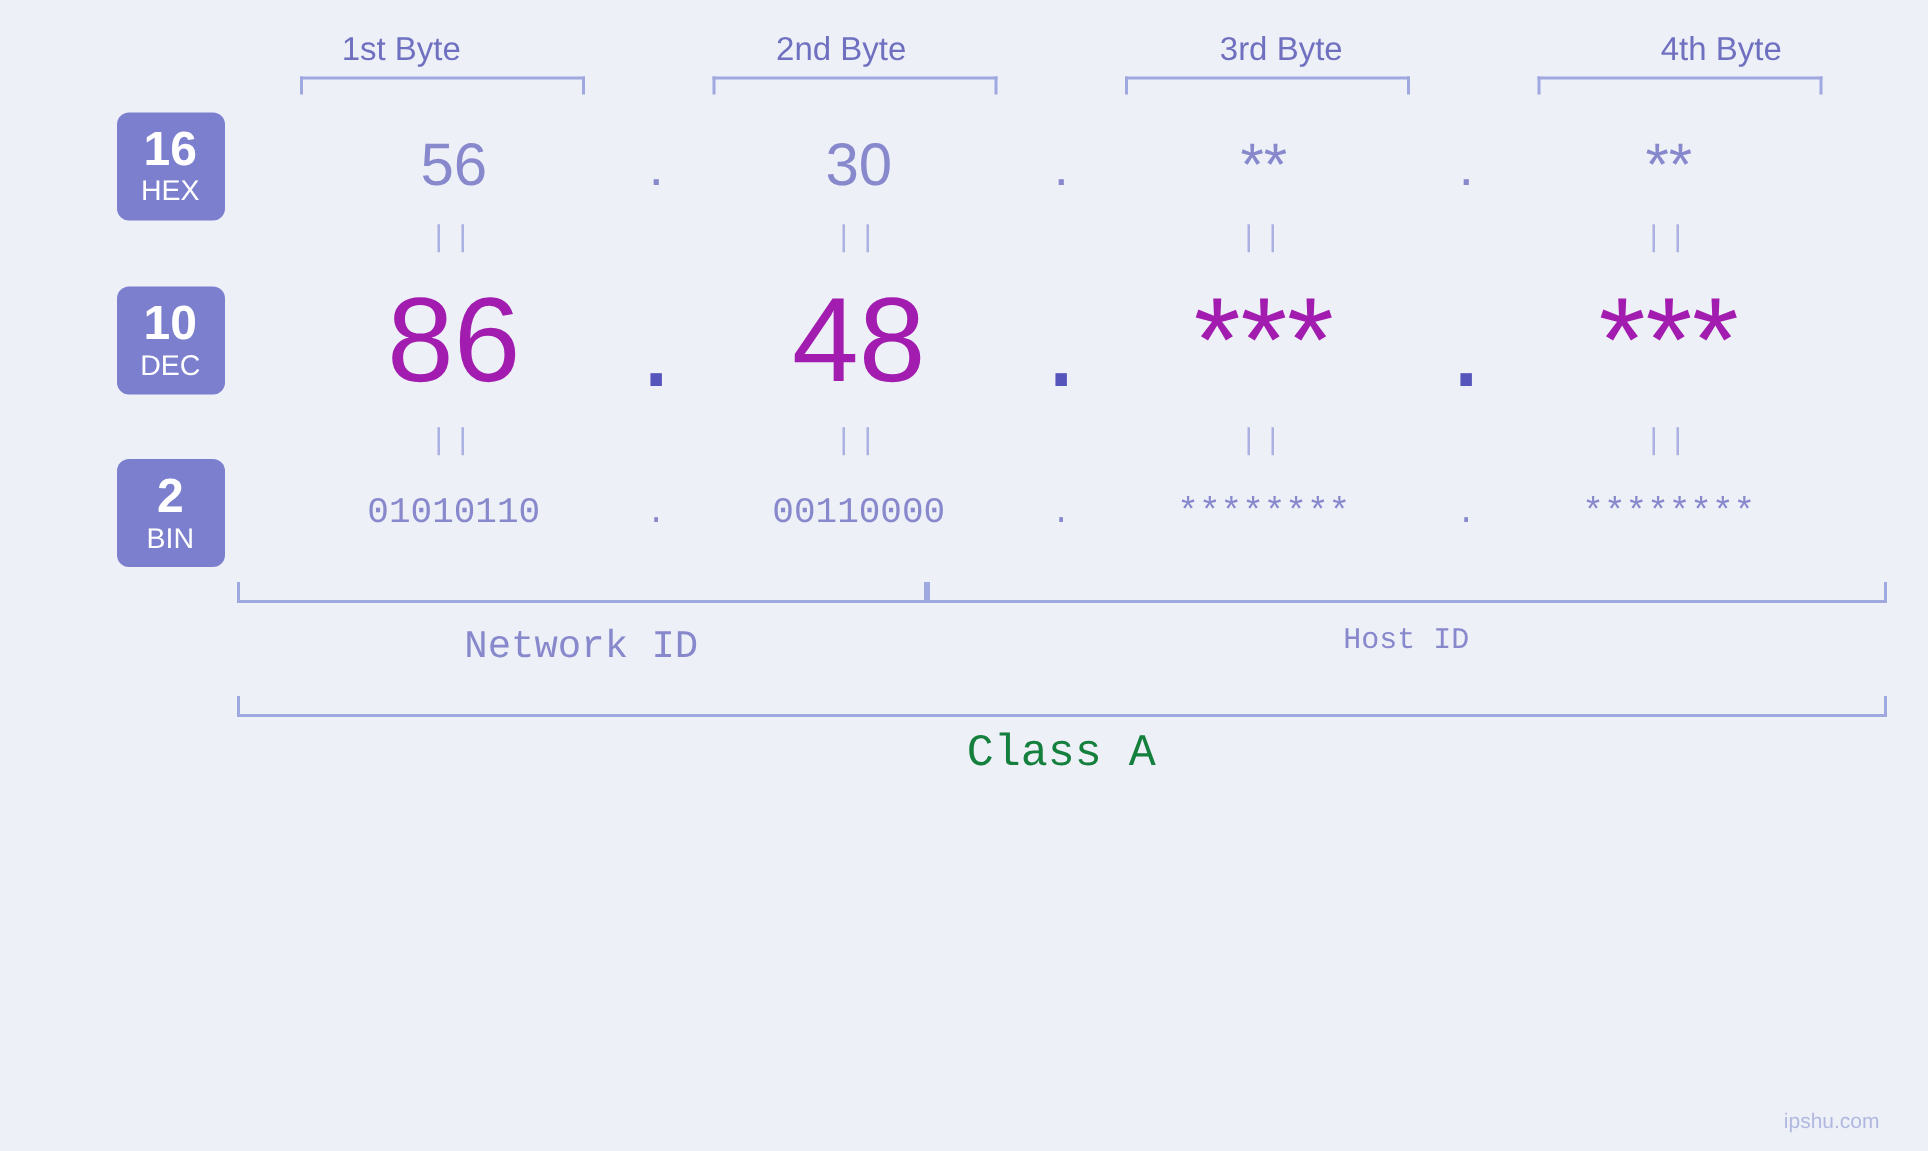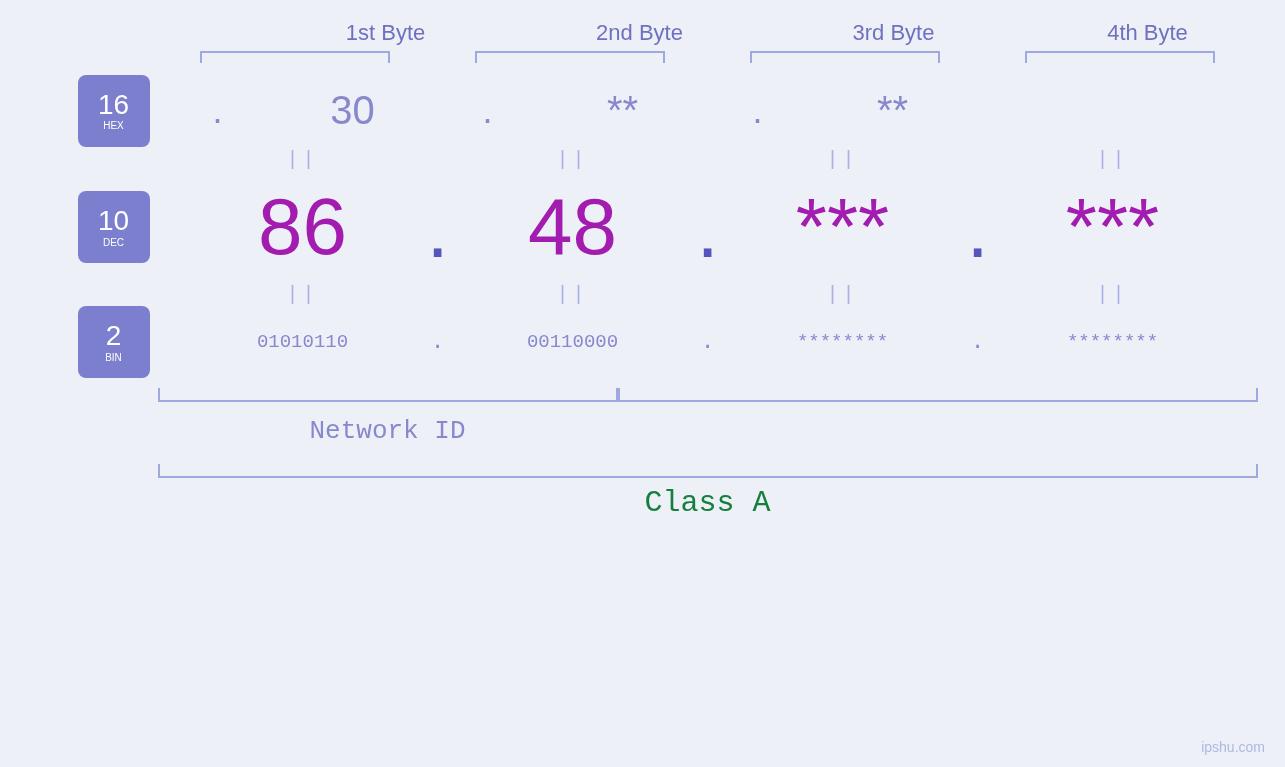--- a/index.html
+++ b/index.html
@@ -21,21 +21,21 @@
       flex-direction: column;
       align-items: center;
     }
 
     
     .byte-headers {
       display: flex;
       width: 1100px;
       margin-left: 130px;
       margin-top: 20px;
-      justify-content: flex-end;
+      justify-content: space-between;
       gap: 34px;
     }
 
     .byte-label {
       width: 220px;
       text-align: center;
       color: #7070c0;
       font-size: 22px;
       font-family: Arial, sans-serif;
       font-weight: 300;
@@ -66,27 +66,27 @@
       border-radius: 8px;
       display: flex;
       flex-direction: column;
       align-items: center;
       justify-content: center;
       color: white;
       font-family: Arial, sans-serif;
     }
 
     .badge-num {
-      font-size: 28px;
-      font-weight: normal;
+      font-size: 32px;
+      font-weight: bold;
       line-height: 1.1;
     }
 
     .badge-label {
-      font-size: 10px;
+      font-size: 19px;
       font-weight: normal;
     }
 
     
     .val-hex {
       text-align: center;
       color: #8888cc;
       font-size: 40px;
       font-family: Arial, sans-serif;
       font-weight: 300;
@@ -98,21 +98,21 @@
       color: #a21caf;
       font-size: 80px;
       font-family: Arial, sans-serif;
       font-weight: 400;
       padding: 10px 0;
     }
 
     .val-bin {
       text-align: center;
       color: #8888cc;
-      font-size: 19px;
+      font-size: 24px;
       font-family: 'Courier New', Courier, monospace;
       padding: 15px 0;
     }
 
     .dot-hex {
       text-align: center;
       color: #8888cc;
       font-size: 36px;
       font-family: Arial, sans-serif;
       line-height: 1;
@@ -131,21 +131,21 @@
       text-align: center;
       color: #8888cc;
       font-size: 22px;
       font-family: 'Courier New', Courier, monospace;
     }
 
     
     .watermark {
       position: absolute;
       bottom: 12px;
-      right: 20px;
+      right: 32px;
       color: #b0b8e0;
       font-size: 14px;
       font-family: Arial, sans-serif;
     }
 
     
     .row-hex {
       display: flex;
       width: 1160px;
       align-items: center;
@@ -224,20 +224,21 @@
     <div class="bracket-top"></div>
   </div>
 
   <div class="row-hex">
     <div class="badge-cell">
       <div class="badge">
         <span class="badge-num">16</span>
         <span class="badge-label">HEX</span>
       </div>
     </div>
+    <div class="byte-val val-hex">56</div>
     <div class="dot-cell dot-hex">.</div>
     <div class="byte-val val-hex">30</div>
     <div class="dot-cell dot-hex">.</div>
     <div class="byte-val val-hex">**</div>
     <div class="dot-cell dot-hex">.</div>
     <div class="byte-val val-hex">**</div>
   </div>
 
   <div class="row-equals">
     <div class="empty-cell"></div>
@@ -311,20 +312,21 @@
       right:0;
       height:14px;
       border-bottom:2px solid #a0a8e0;
       border-left:2px solid #a0a8e0;
       border-right:2px solid #a0a8e0;
     "></div>
   </div>
 
   <div style="display:flex; width:1100px; margin-left:130px; margin-top:8px;">
     <div style="width:460px; text-align:center; color:#8888cc; font-size:26px; font-family:'Courier New',Courier,monospace;">Network ID</div>
+    <div style="flex:1; text-align:center; color:#8888cc; font-size:20px; font-family:'Courier New',Courier,monospace;">Host ID</div>
   </div>
 
   <div style="width:1100px; margin-left:130px; margin-top:18px;">
     <div style="
       width:100%;
       height:14px;
       border-bottom:2px solid #a0a8e0;
       border-left:2px solid #a0a8e0;
       border-right:2px solid #a0a8e0;
     "></div>

